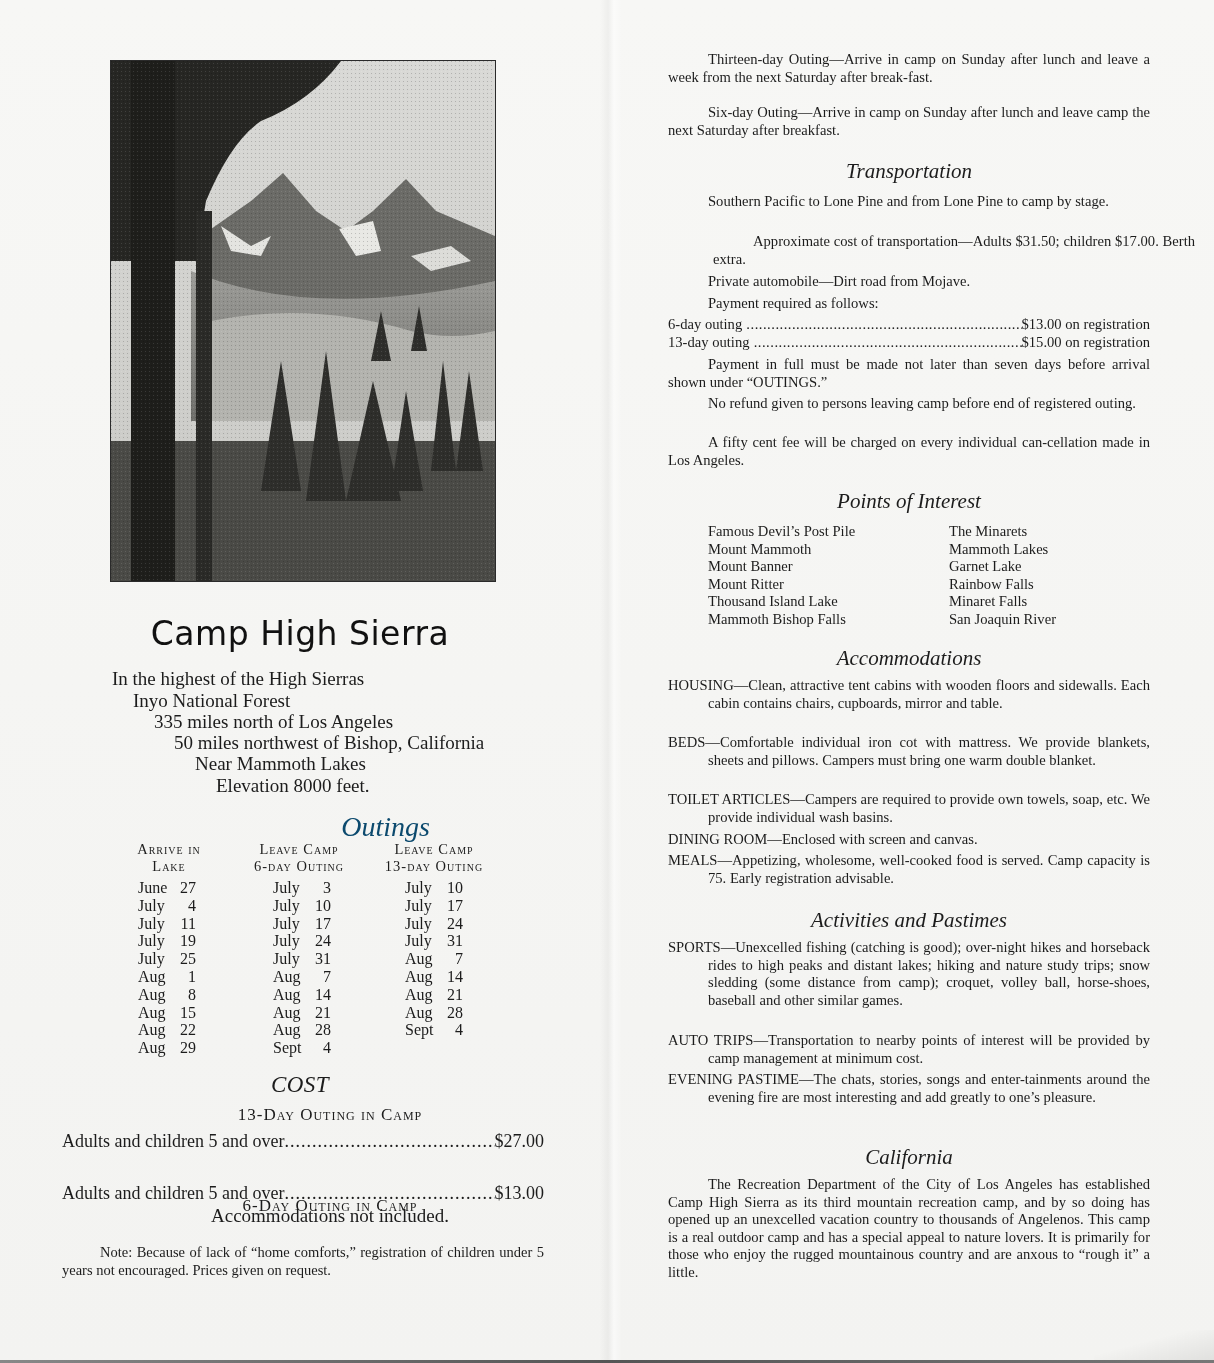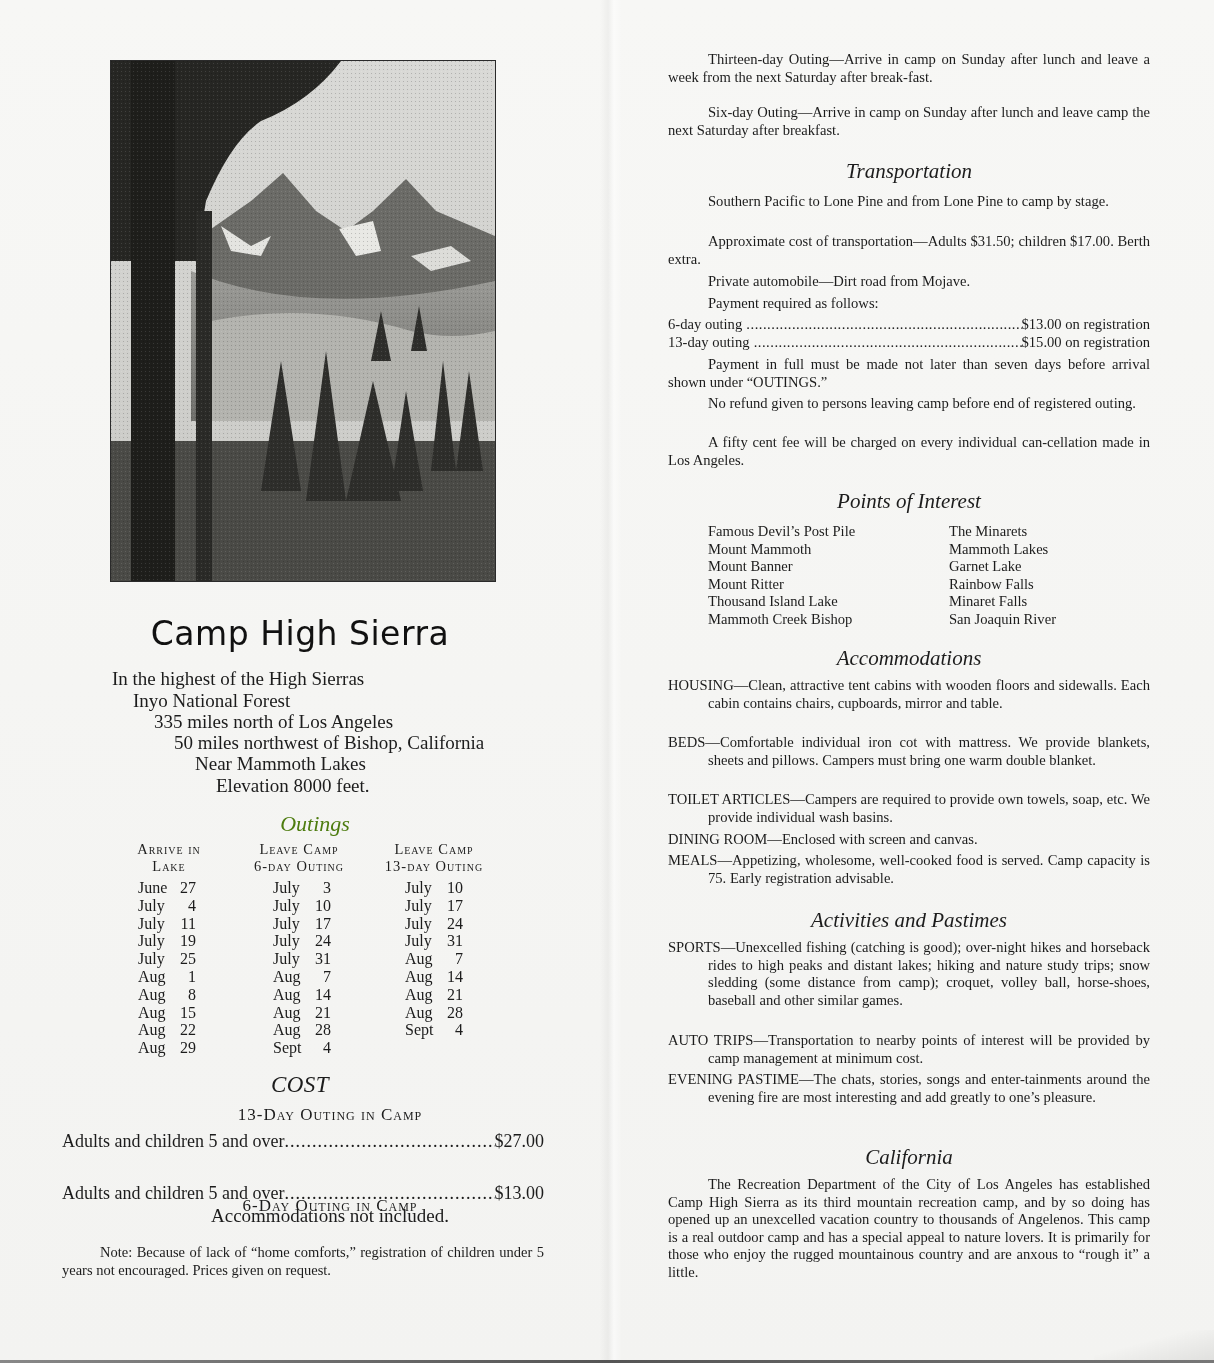--- a/index.html
+++ b/index.html
@@ -36,21 +36,21 @@
   .photo svg { display: block; width: 100%; height: 100%; }
 
   
   .camp-title {
     position: absolute; left: 0; width: 600px; top: 614px; text-align: center;
     font-family: "DejaVu Sans", sans-serif; font-size: 33px; letter-spacing: 0.5px;
     color: #111;
   }
   .loc-line { position: absolute; font-size: 19px; white-space: nowrap; line-height: 21px; }
   .section-h-italic {
-    font-style: italic; font-size: 22px; text-align: center; color: #4d7c0f;
+    font-style: italic; font-size: 28px; text-align: right; color: #0c4a6e;
   }
   .outings-title { position: absolute; left: 200px; width: 230px; top: 811px; }
   .outings-table { position: absolute; left: 128px; top: 841px; width: 380px; }
   .ot-head { position: absolute; font-variant: small-caps; font-size: 14.5px; line-height: 17px; letter-spacing: 1px; text-align: center; white-space: nowrap; }
   .ot-cell { position: absolute; font-size: 16px; line-height: 17.8px; white-space: nowrap; }
   .ot-cell .m { display: inline-block; width: 38px; }
   .ot-cell .d { display: inline-block; width: 20px; text-align: right; }
 
   .cost-title { position: absolute; left: 200px; width: 200px; top: 1072px; font-style: italic; font-size: 23px; text-align: center; letter-spacing: 0.5px; }
   .cost-sub { position: absolute; left: 60px; width: 540px; text-align: center; font-variant: small-caps; font-size: 17px; letter-spacing: 1px; }
@@ -205,21 +205,21 @@
   <div class="cost-note-main">Accommodations not included.</div>
   <div class="note">Note:  Because of lack of “home comforts,” registration of children under 5 years not encouraged.  Prices given on request.</div>
 </div>
 
 <div class="col right-col">
   <div class="rp indent" style="top:50px;">Thirteen-day Outing—Arrive in camp on Sunday after lunch and leave a week from the next Saturday after break-fast.</div>
   <div class="rp indent" style="top:103px;">Six-day Outing—Arrive in camp on Sunday after lunch and leave camp the next Saturday after breakfast.</div>
 
   <div class="r-head" style="top:159px;">Transportation</div>
   <div class="rp indent" style="top:192px;">Southern Pacific to Lone Pine and from Lone Pine to camp by stage.</div>
-  <div class="rp indent" style="top:232px;">Approximate cost of transportation—Adults $31.50; children $17.00.  Berth extra.</div>
+  <div class="rp indent" style="top:232px;margin-left:45px;">Approximate cost of transportation—Adults $31.50; children $17.00.  Berth extra.</div>
   <div class="rp indent" style="top:272px;">Private automobile—Dirt road from Mojave.</div>
   <div class="rp indent" style="top:294px;">Payment required as follows:</div>
   <div class="pay-line" style="top:315px;">
     <span>6-day outing</span>
     <span class="dots">&nbsp;..........................................................................</span>
     <span>$13.00 on registration</span>
   </div>
   <div class="pay-line" style="top:333px;">
     <span>13-day outing</span>
     <span class="dots">&nbsp;..........................................................................</span>
@@ -230,21 +230,21 @@
   <div class="rp indent" style="top:433px;">A fifty cent fee will be charged on every individual can-cellation made in Los Angeles.</div>
 
   <div class="r-head" style="top:489px;">Points of Interest</div>
   <div class="poi">
     <div class="c1" id="poi-c1">
         <div>Famous Devil’s Post Pile</div>
         <div>Mount Mammoth</div>
         <div>Mount Banner</div>
         <div>Mount Ritter</div>
         <div>Thousand Island Lake</div>
-        <div>Mammoth Creek Bishop</div>
+        <div>Mammoth Bishop Falls</div>
       </div>
     <div class="c2" id="poi-c2">
         <div>The Minarets</div>
         <div>Mammoth Lakes</div>
         <div>Garnet Lake</div>
         <div>Rainbow Falls</div>
         <div>Minaret Falls</div>
         <div>San Joaquin River</div>
       </div>
   </div>

